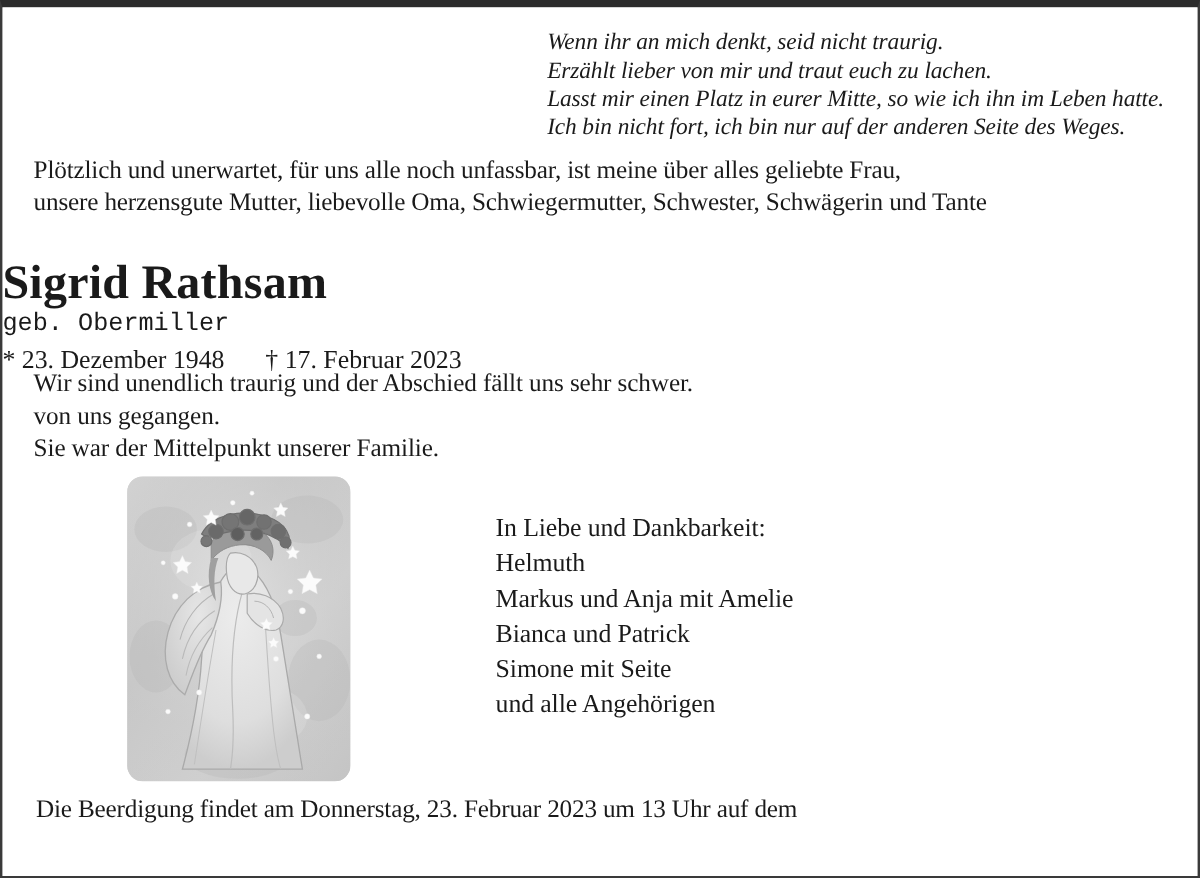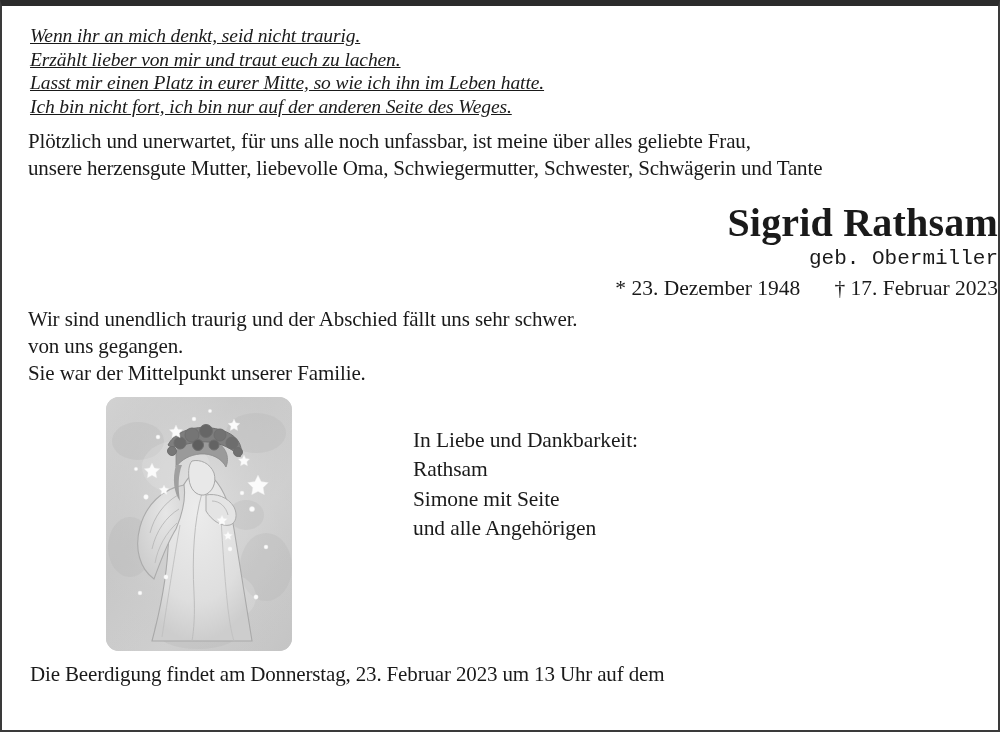--- a/index.html
+++ b/index.html
@@ -25,26 +25,25 @@
     border-left: 2px solid #3a3a3a;
     border-right: 2px solid #3a3a3a;
     border-bottom: 2px solid #3a3a3a;
     padding: 0;
   }
 
   
   .header-row {
     position: absolute;
     top: 18px;
-    left: 28px;
+    left: 16px;
     right: 28px;
     display: flex;
-    justify-content: space-between;
+    justify-content: flex-end;
     align-items: flex-start;
-    text-decoration: underline;
   }
 
   .verse {
     font-style: italic;
     font-size: 19.5px;
     line-height: 23.5px;
     letter-spacing: -0.1px;
     white-space: nowrap;
   }
   .verse div { display: block; }
@@ -65,25 +64,24 @@
     right: 26px;
     font-size: 21px;
     line-height: 27px;
     letter-spacing: -0.15px;
     white-space: nowrap;
   }
 
   
   .name-block {
     position: absolute;
-    top: 194px;
+    top: 206px;
     left: 0;
     right: 0;
-    text-align: right;
-    padding-left: 31px;
+    text-align: left;
   }
   .name {
     font-size: 40px;
     font-weight: bold;
     line-height: 45px;
     letter-spacing: 0.2px;
   }
   .maiden {
     font-size: 21px;
     line-height: 26px;
@@ -270,21 +268,23 @@
         <circle cx="34" cy="196" r="2"></circle>
         <circle cx="150" cy="200" r="2.2"></circle>
         <circle cx="104" cy="14" r="1.8"></circle>
         <circle cx="30" cy="72" r="1.8"></circle>
       </g>
     </svg>
   </div>
 
   <div class="mourners">
     <div>In Liebe und Dankbarkeit:</div>
-    <div>Rathsam</div>
+    <div>Helmuth</div>
+    <div>Markus und Anja mit Amelie</div>
+    <div>Bianca und Patrick</div>
     <div>Simone mit Seite</div>
     <div>und alle Angehörigen</div>
   </div>
 
   <div class="funeral">
     <div>Die Beerdigung findet am Donnerstag, 23. Februar 2023 um 13 Uhr auf dem</div>
   </div>
 
 </div>
 

